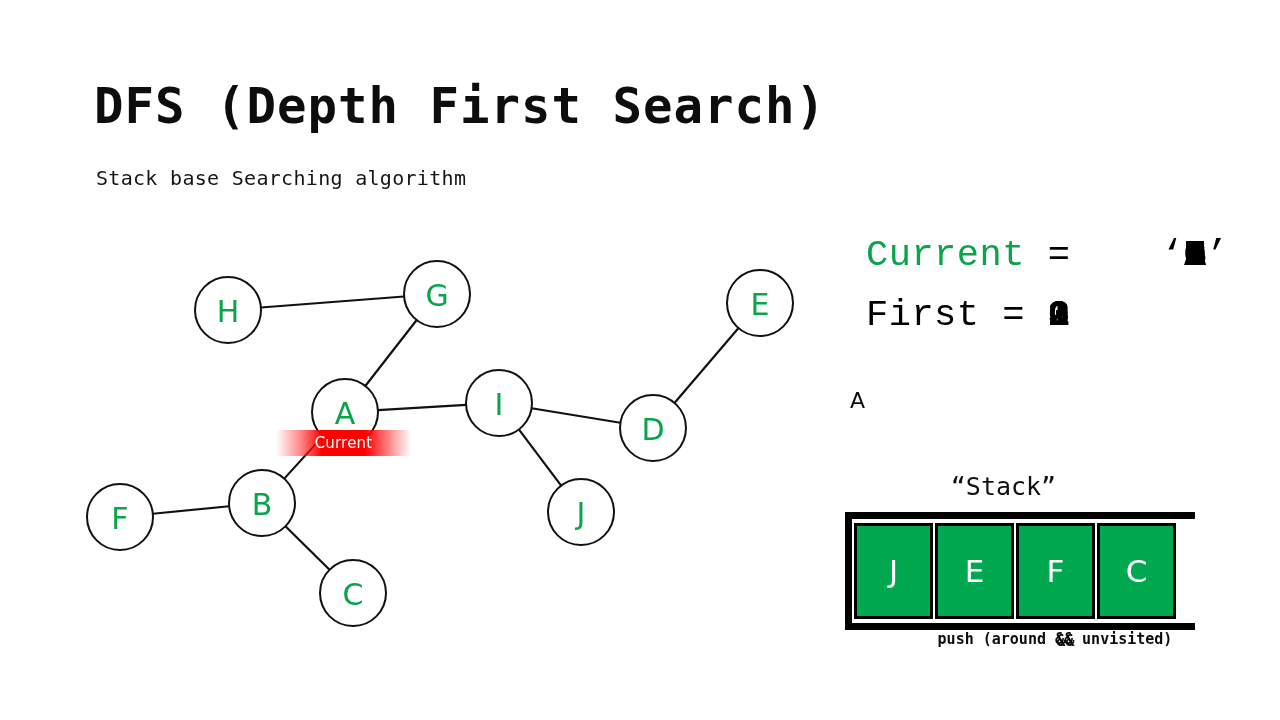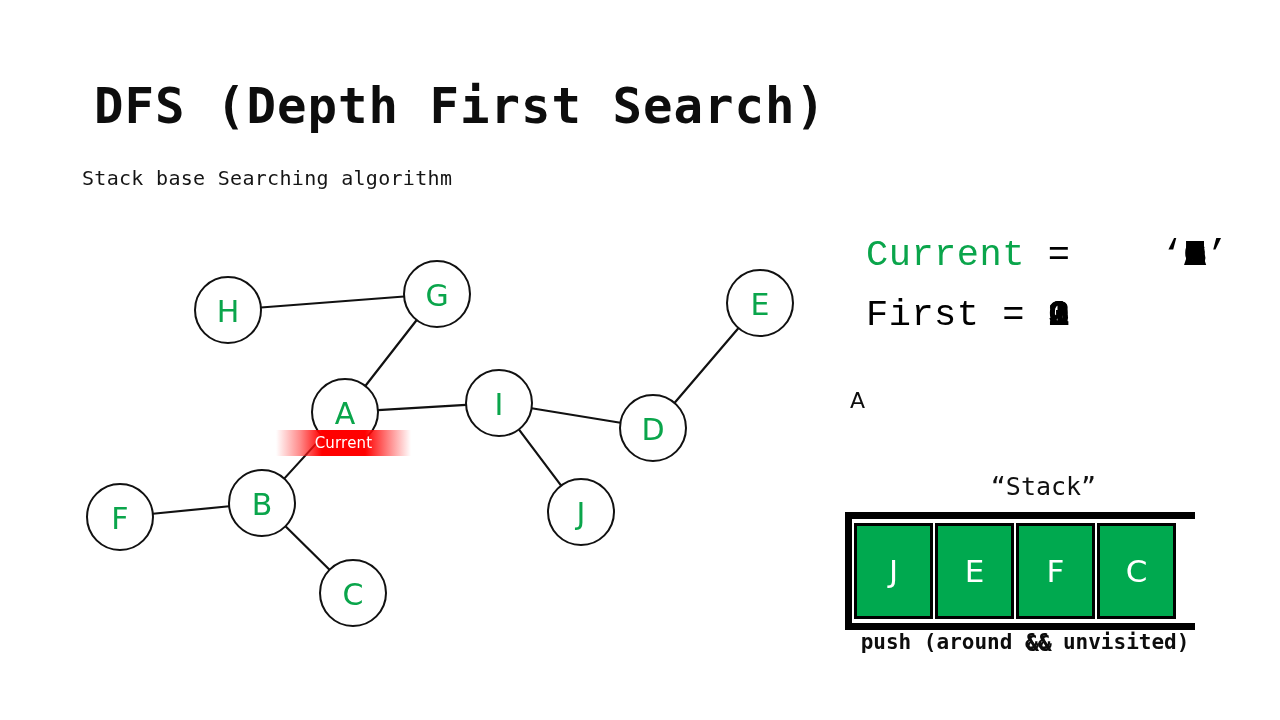--- a/index.html
+++ b/index.html
@@ -23,21 +23,21 @@
     top: 78px;
     font-family: "DejaVu Sans Mono", monospace;
     font-size: 49px;
     letter-spacing: 1px;
     color: #0d0d0d;
     white-space: nowrap;
     font-weight: 700;
   }
   #slide-subtitle {
     position: absolute;
-    left: 82px;
+    left: 96px;
     top: 166px;
     font-family: "DejaVu Sans Mono", monospace;
     font-size: 20px;
     color: #151515;
     white-space: nowrap;
     letter-spacing: 0.3px;
     text-align: right;
   }
 
   
@@ -152,21 +152,21 @@
     top: 472px;
     width: 1280px;
     text-align: center;
     font-family: "DejaVu Sans Mono", monospace;
     font-size: 25px;
     color: #111111;
     pointer-events: none;
   }
   #stack-title-inner {
     position: relative;
-    left: 396px;
+    left: 356px;
     margin-left: 15px;
   }
   #stack-widget {
     position: absolute;
     left: 845px;
     top: 512px;
     width: 350px;
     height: 118px;
   }
   #stack-rail-top {
@@ -212,26 +212,26 @@
     justify-content: center;
   }
   .stack-cell-label {
     color: #ffffff;
     font-family: "DejaVu Sans", sans-serif;
     font-size: 31px;
     line-height: 1;
   }
   #stack-caption {
     position: absolute;
-    left: 845px;
+    left: 875px;
     top: 630px;
     width: 360px;
     text-align: center;
     font-family: "DejaVu Sans Mono", monospace;
-    font-size: 21px;
+    font-size: 15px;
     color: #0d0d0d;
     white-space: nowrap;
     font-weight: 700;
   }
   #stack-caption .dup {
     position: relative;
     display: inline-block;
   }
   #stack-caption .dup::after {
     content: "&&";

